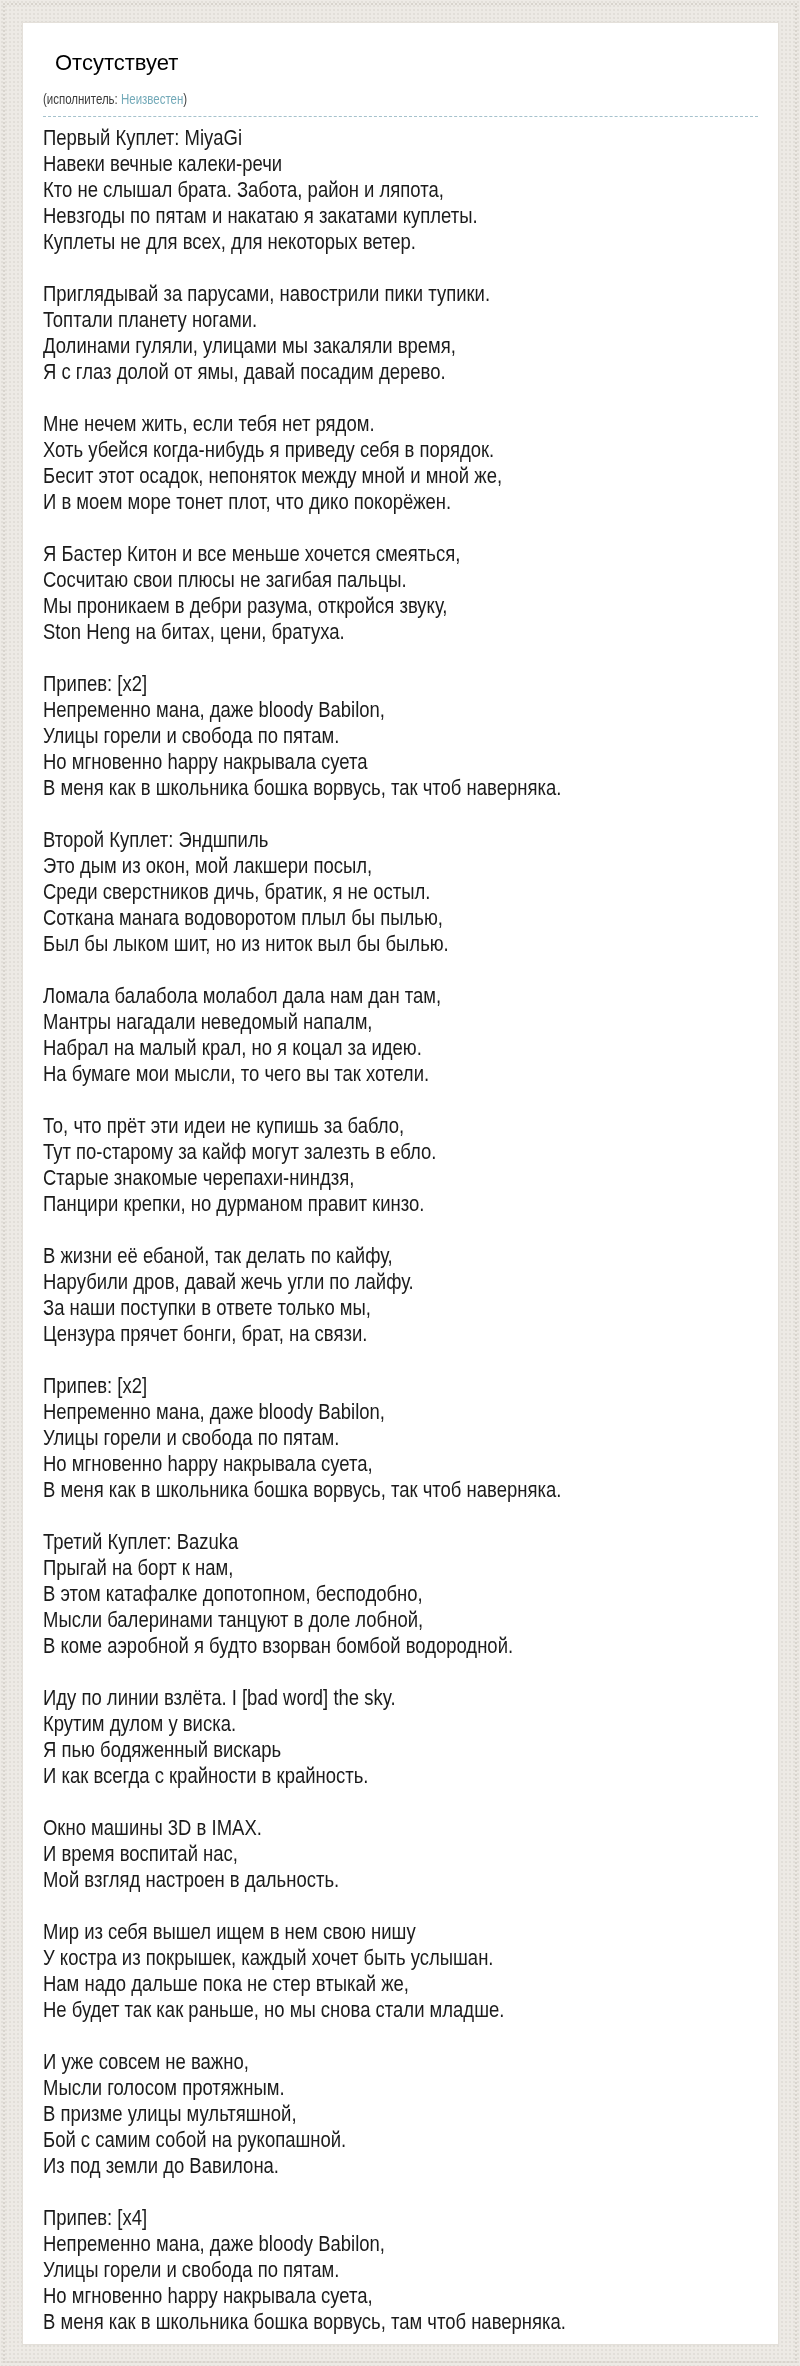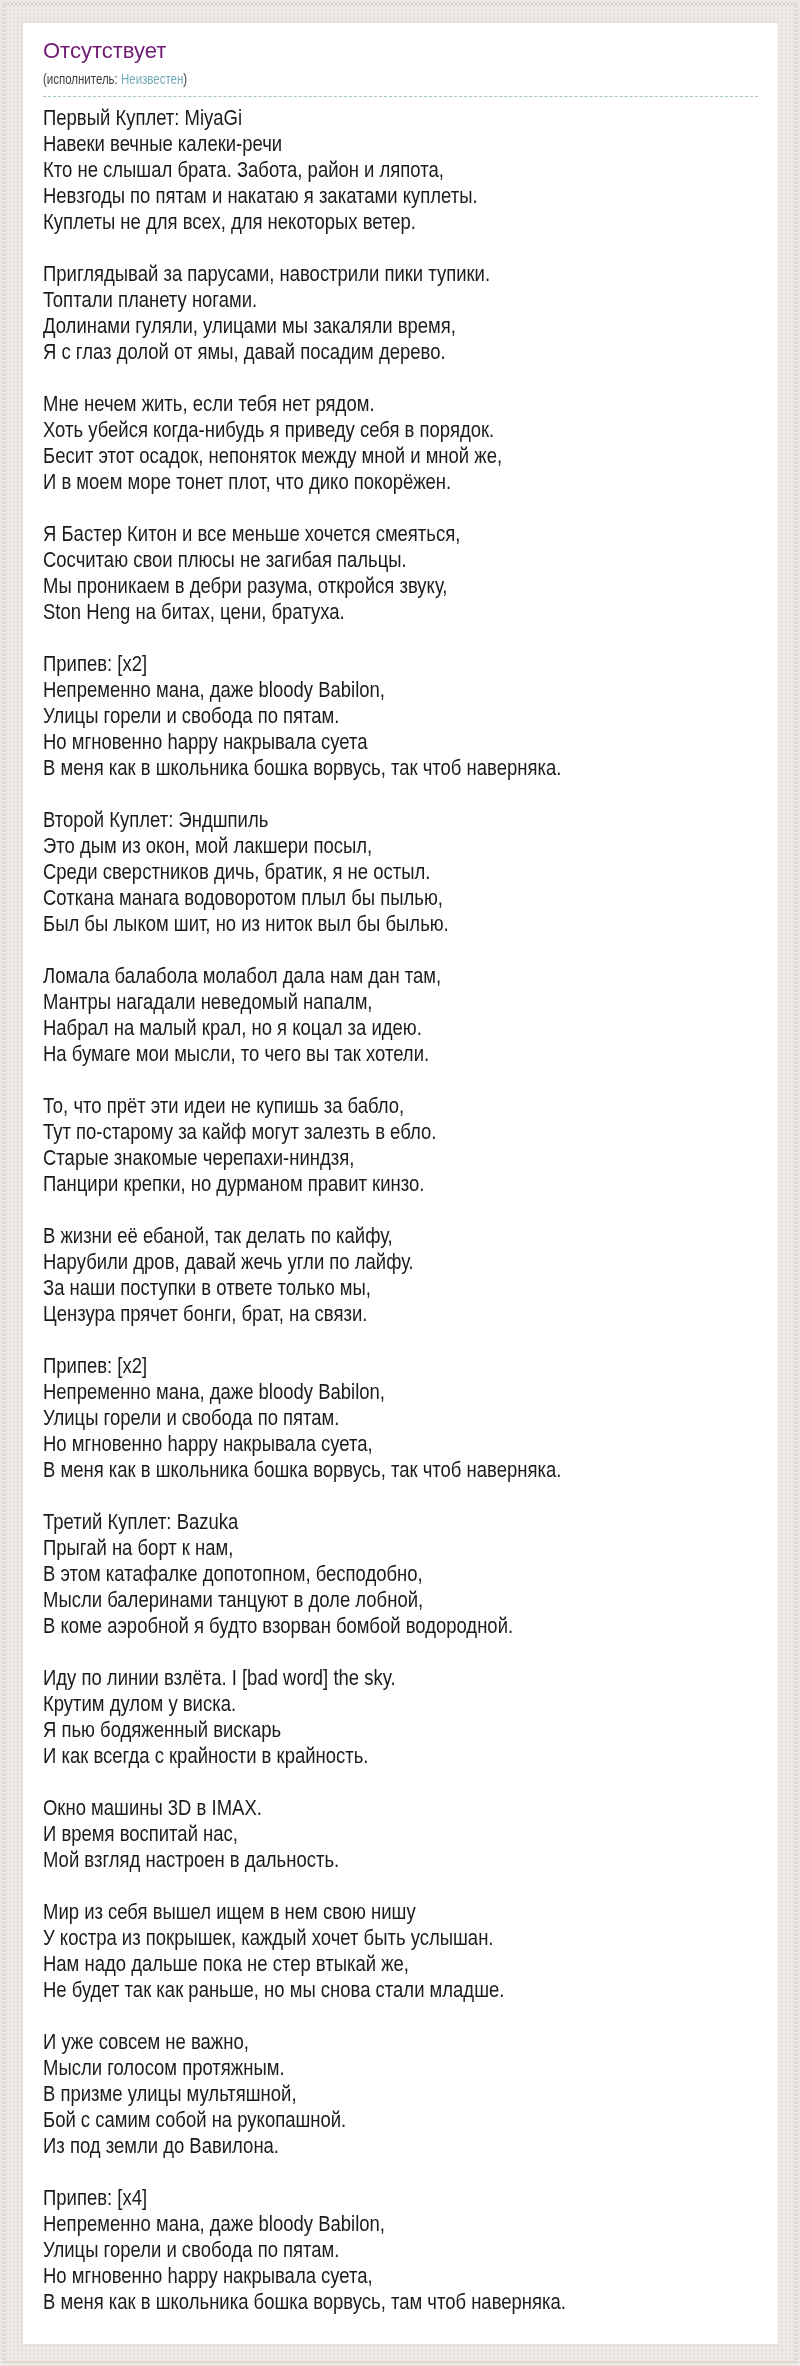--- a/index.html
+++ b/index.html
@@ -31,22 +31,22 @@
     background: #ffffff;
     border: 1px solid #e4e0da;
     box-sizing: border-box;
     box-shadow: 0 0 3px rgba(0,0,0,0.04);
     padding: 14px 20px 0 20px;
   }
   .song-title {
     font-size: 22px;
     line-height: 28px;
     font-weight: normal;
-    color: #701a75;
-    margin: 0;
+    color: #000000;
+    margin: 12px;
   }
   .artist-line {
     margin-top: 4px;
     font-size: 14px;
     line-height: 20px;
     color: #3c3c3c;
     transform: scaleX(0.82);
     transform-origin: 0 50%;
     white-space: nowrap;
   }

